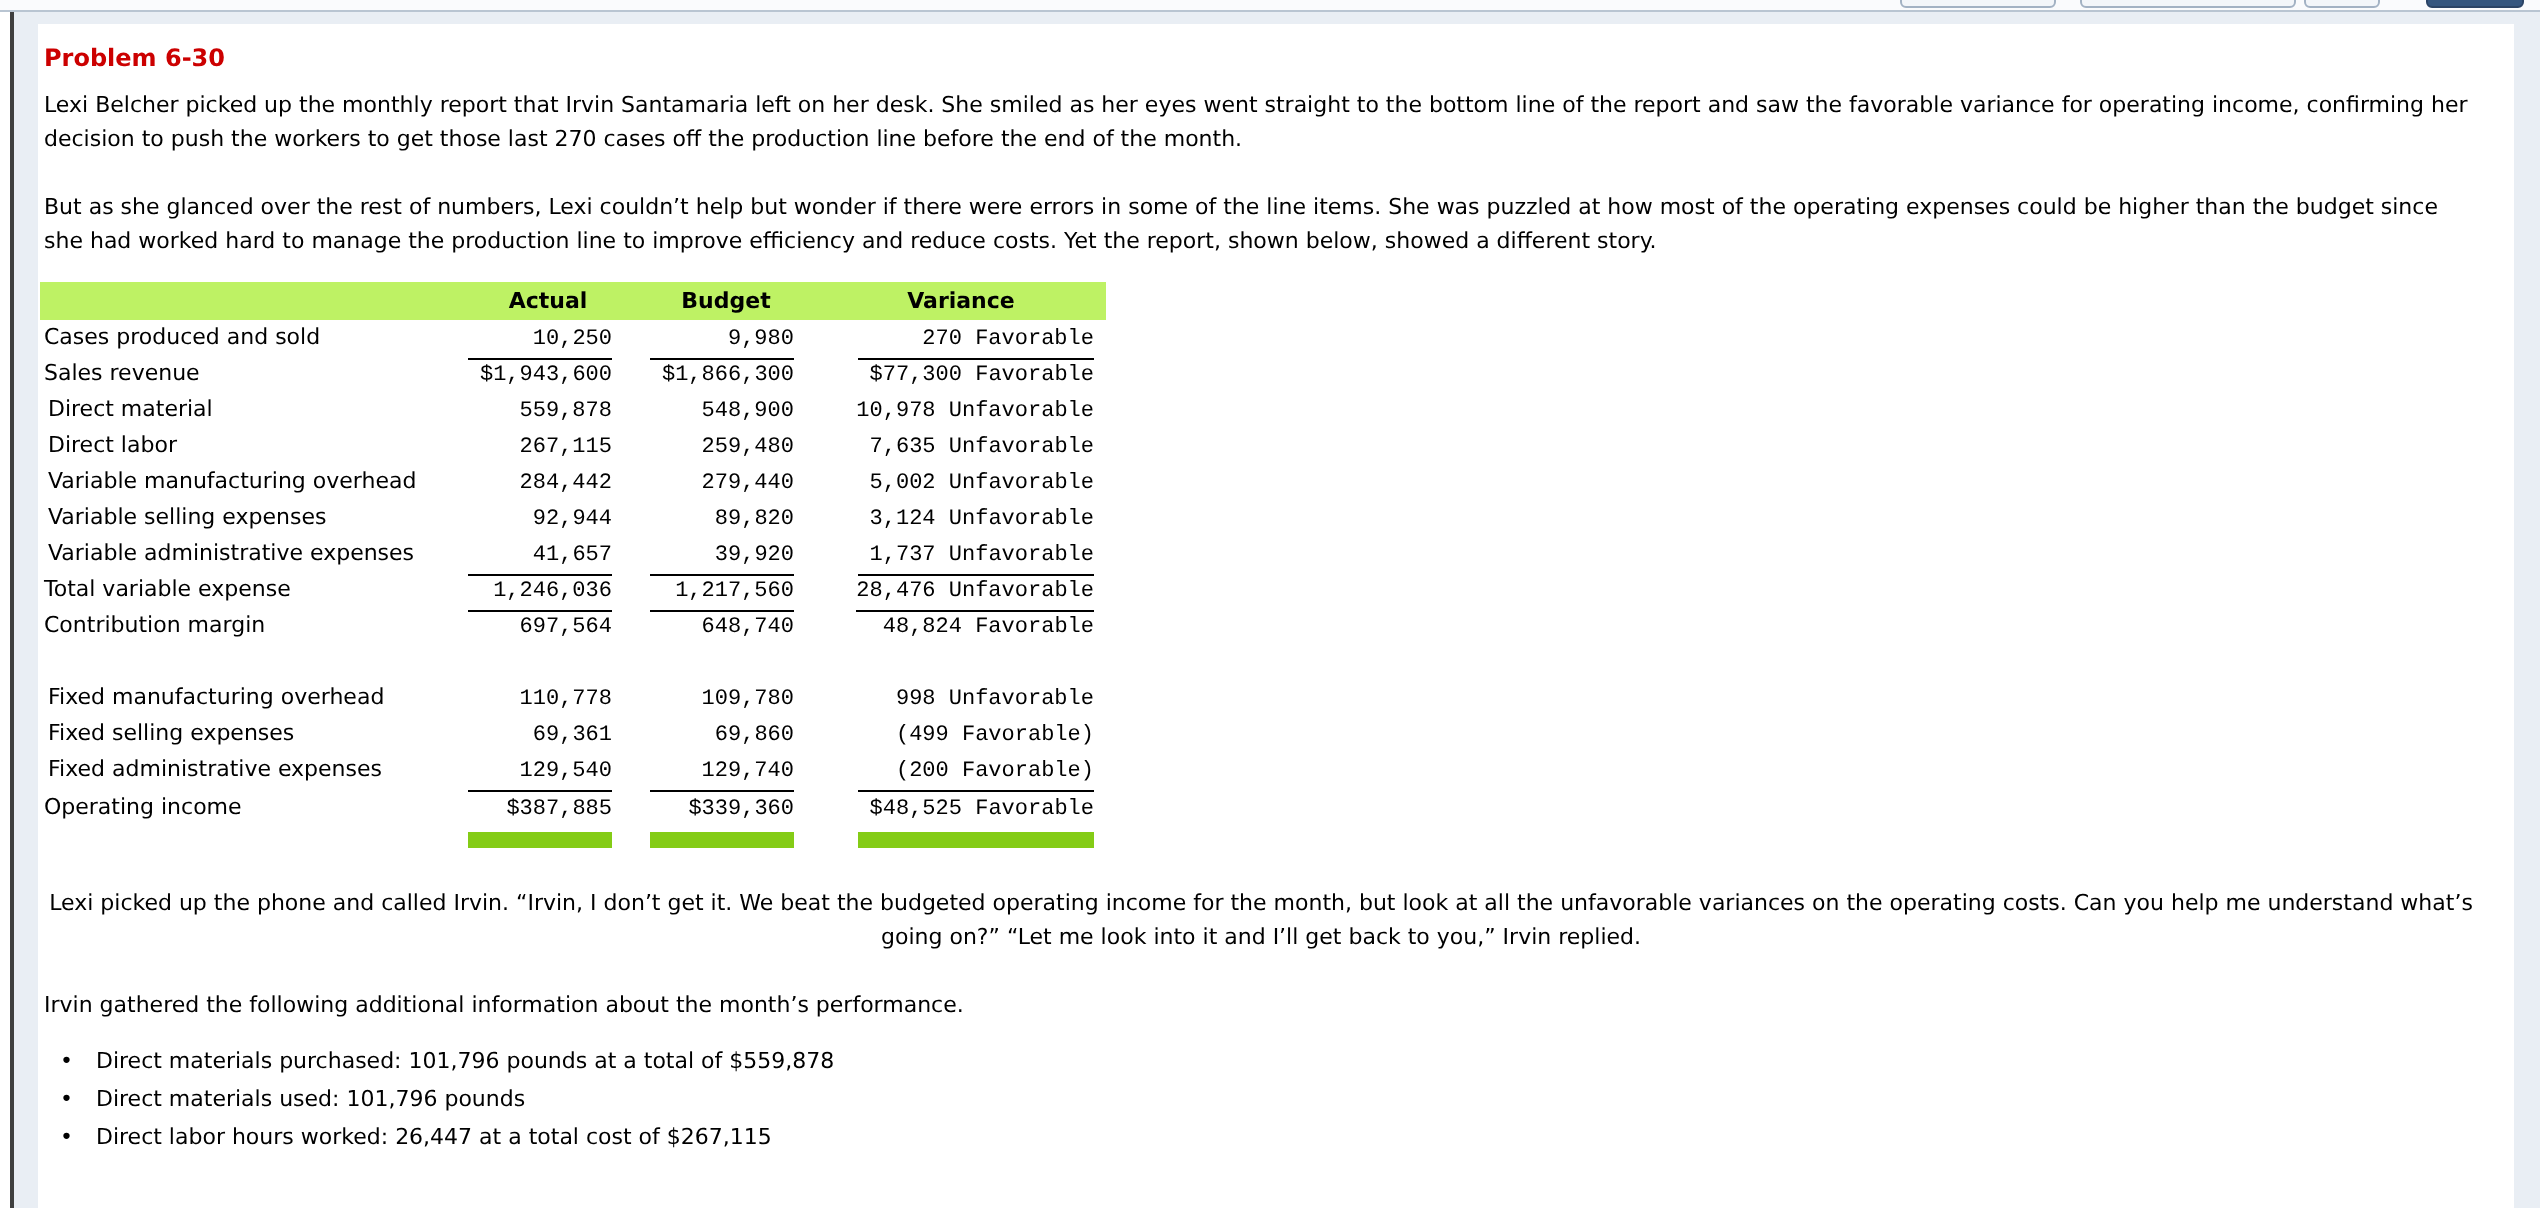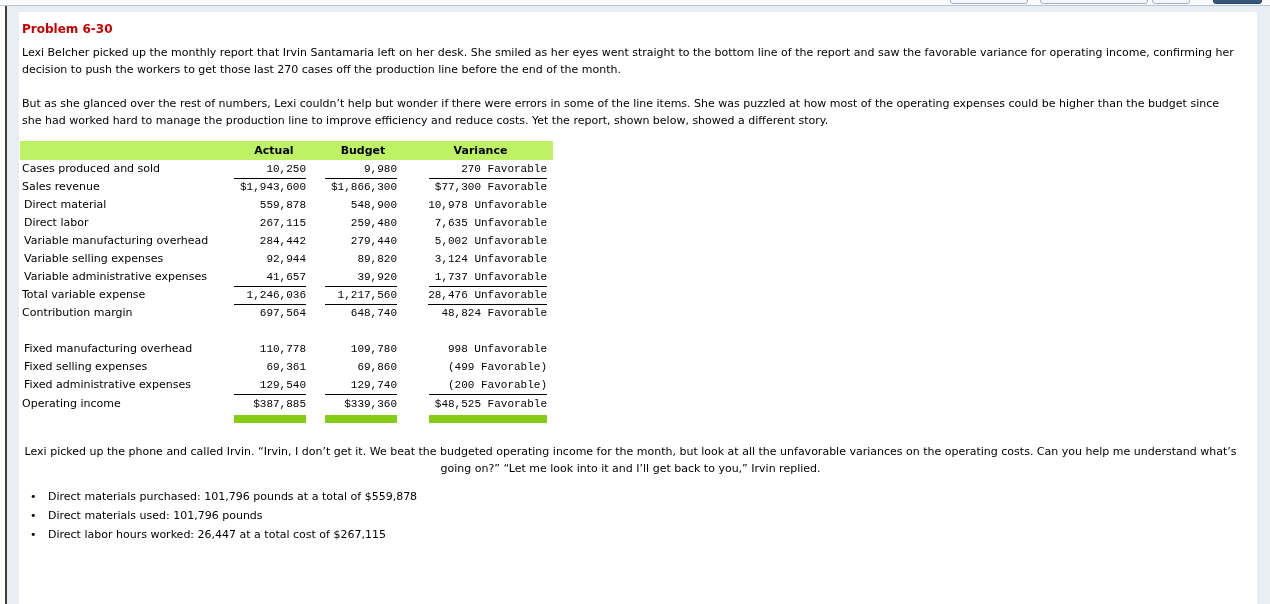--- a/index.html
+++ b/index.html
@@ -179,20 +179,21 @@
 
     <div class="tr" style="height:20px; line-height:20px;">
       <div class="td lbl">Operating income</div>
       <div class="td num a uu"><span class="v">$387,885</span></div>
       <div class="td num b uu"><span class="v">$339,360</span></div>
       <div class="td num c uu"><span class="v">$48,525 Favorable</span></div>
     </div>
   </div>
 
   <p class="para" style="margin-top:29px;text-align:center;">Lexi picked up the phone and called Irvin. “Irvin, I don’t get it. We beat the budgeted operating income for the month, but look at all the unfavorable variances on the operating costs. Can you help me understand what’s going on?” “Let me look into it and I’ll get back to you,” Irvin replied.</p>
+  <p class="para gap">Irvin gathered the following additional information about the month’s performance.</p>
 
   <ul class="bullets">
     <li>Direct materials purchased: 101,796 pounds at a total of $559,878</li>
     <li>Direct materials used: 101,796 pounds</li>
     <li>Direct labor hours worked: 26,447 at a total cost of $267,115</li>
 
   </ul>
 
 </div>
 

